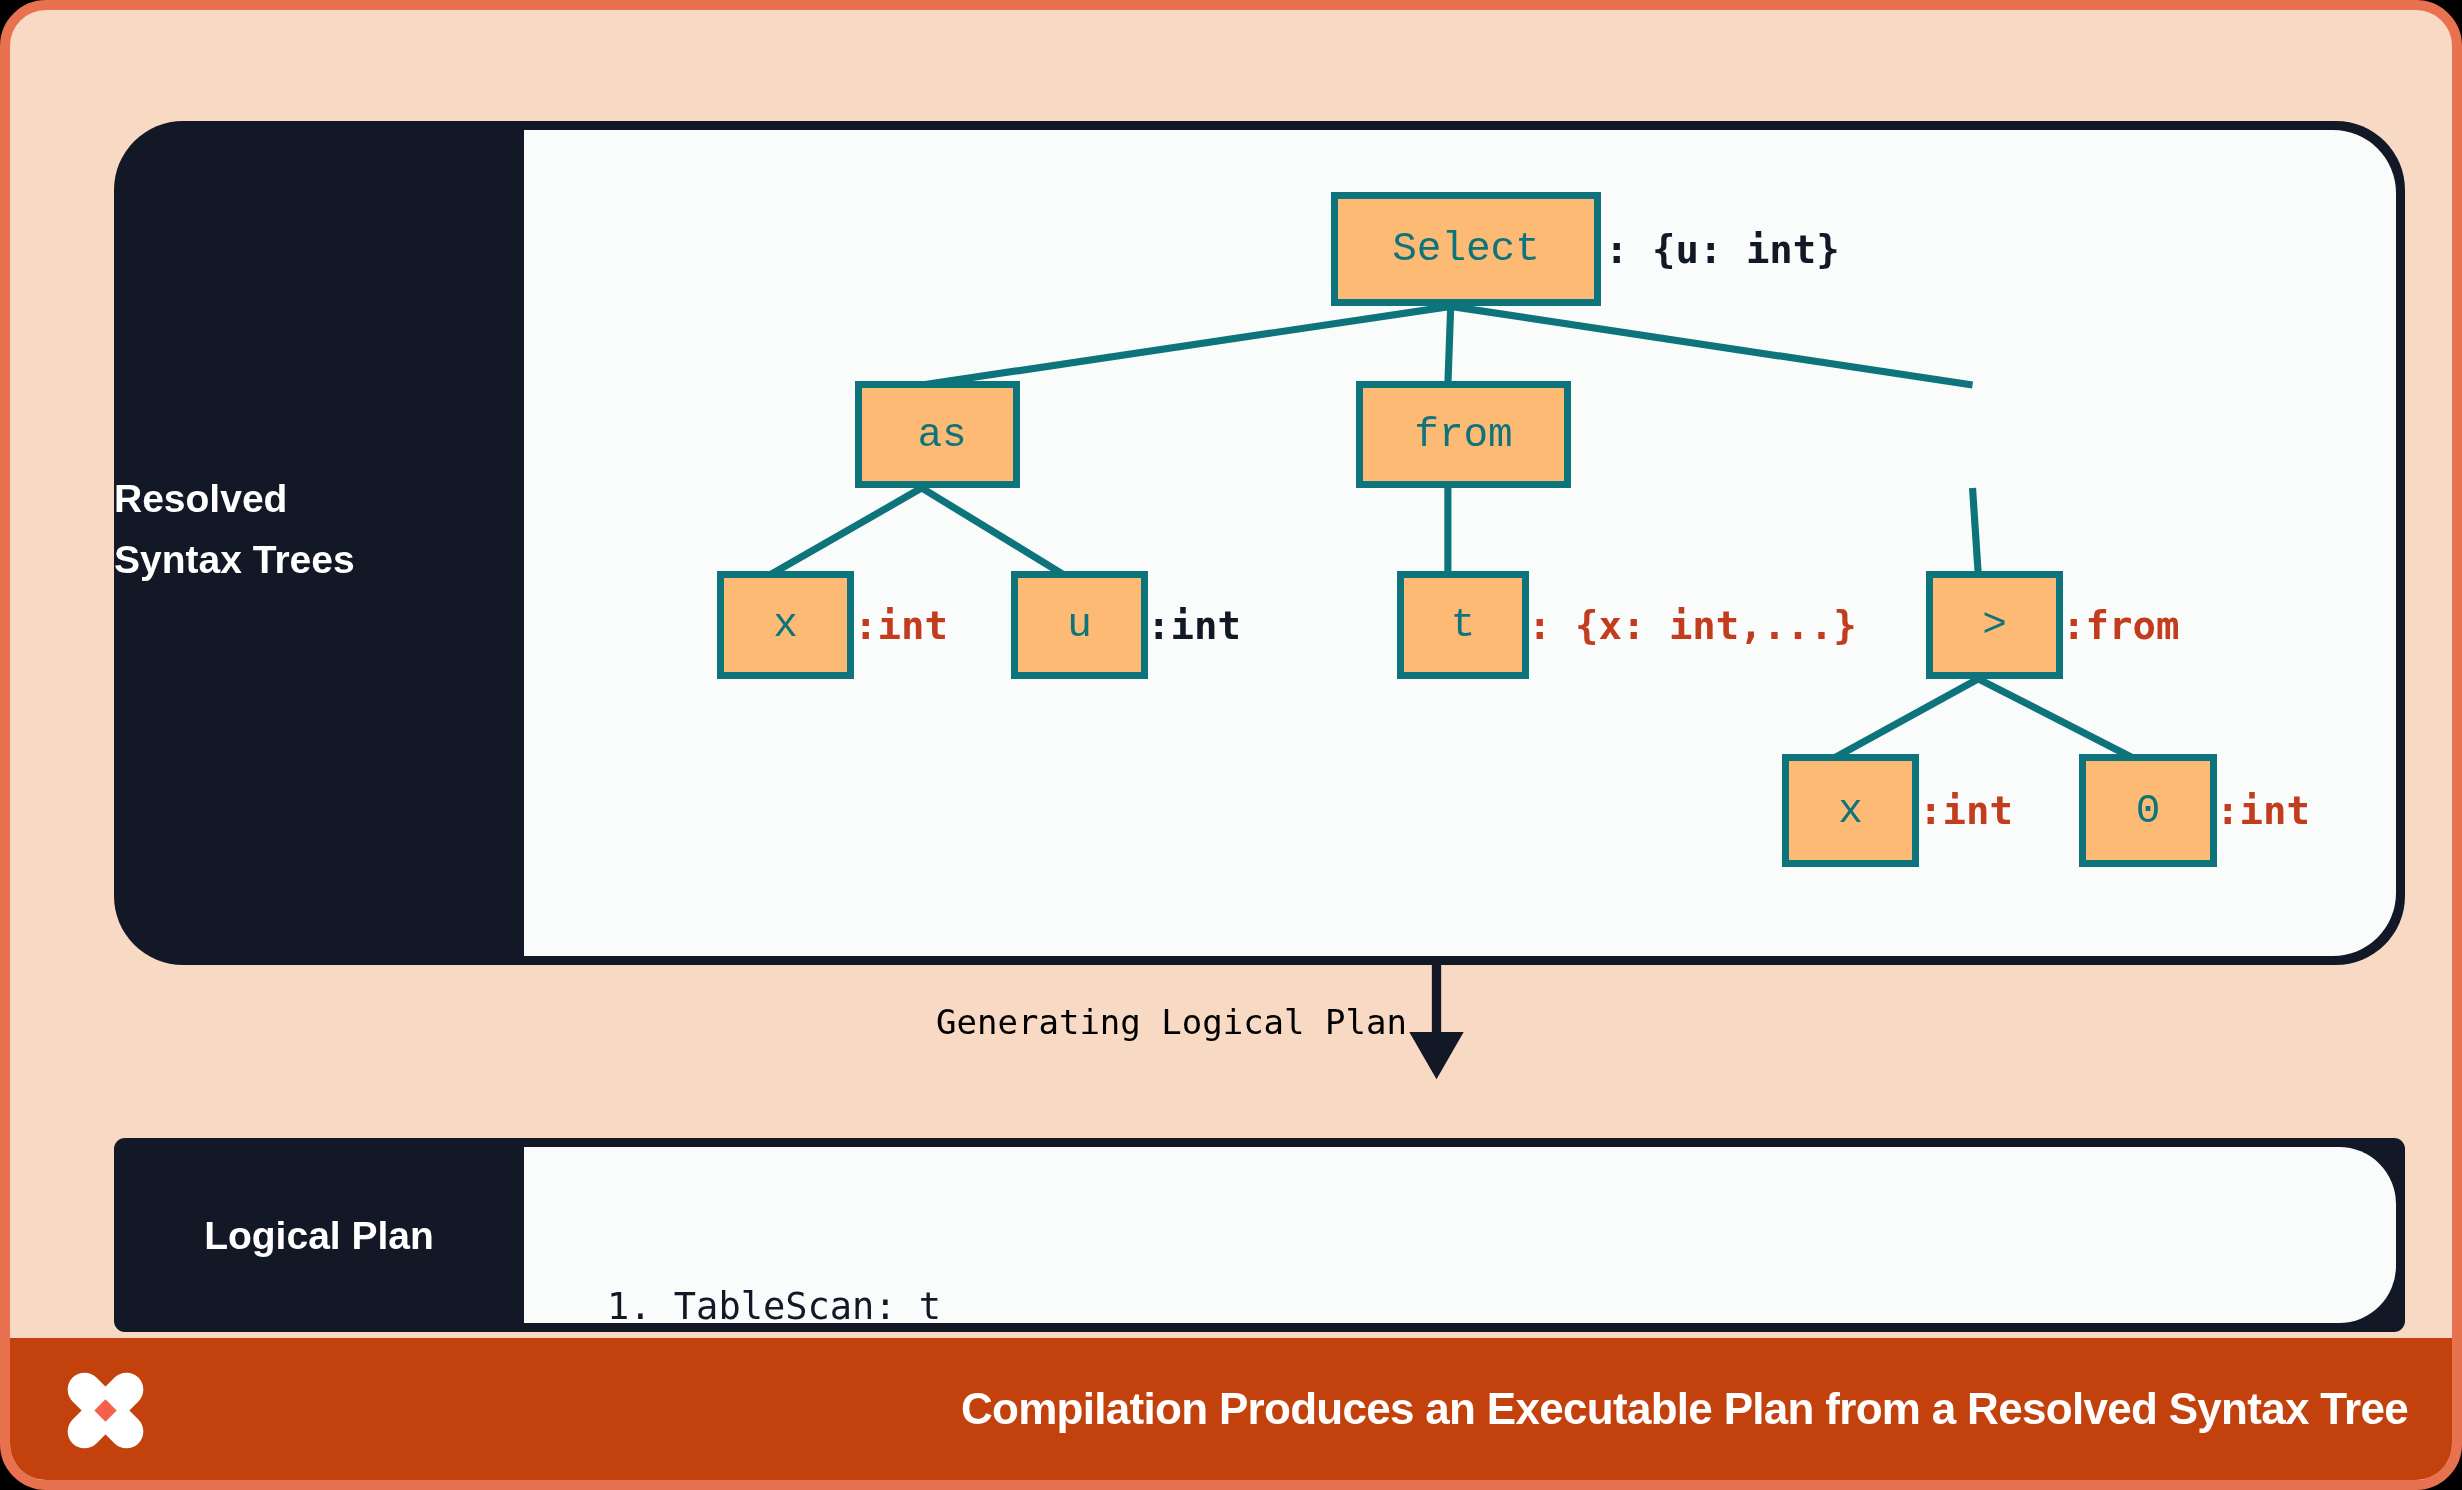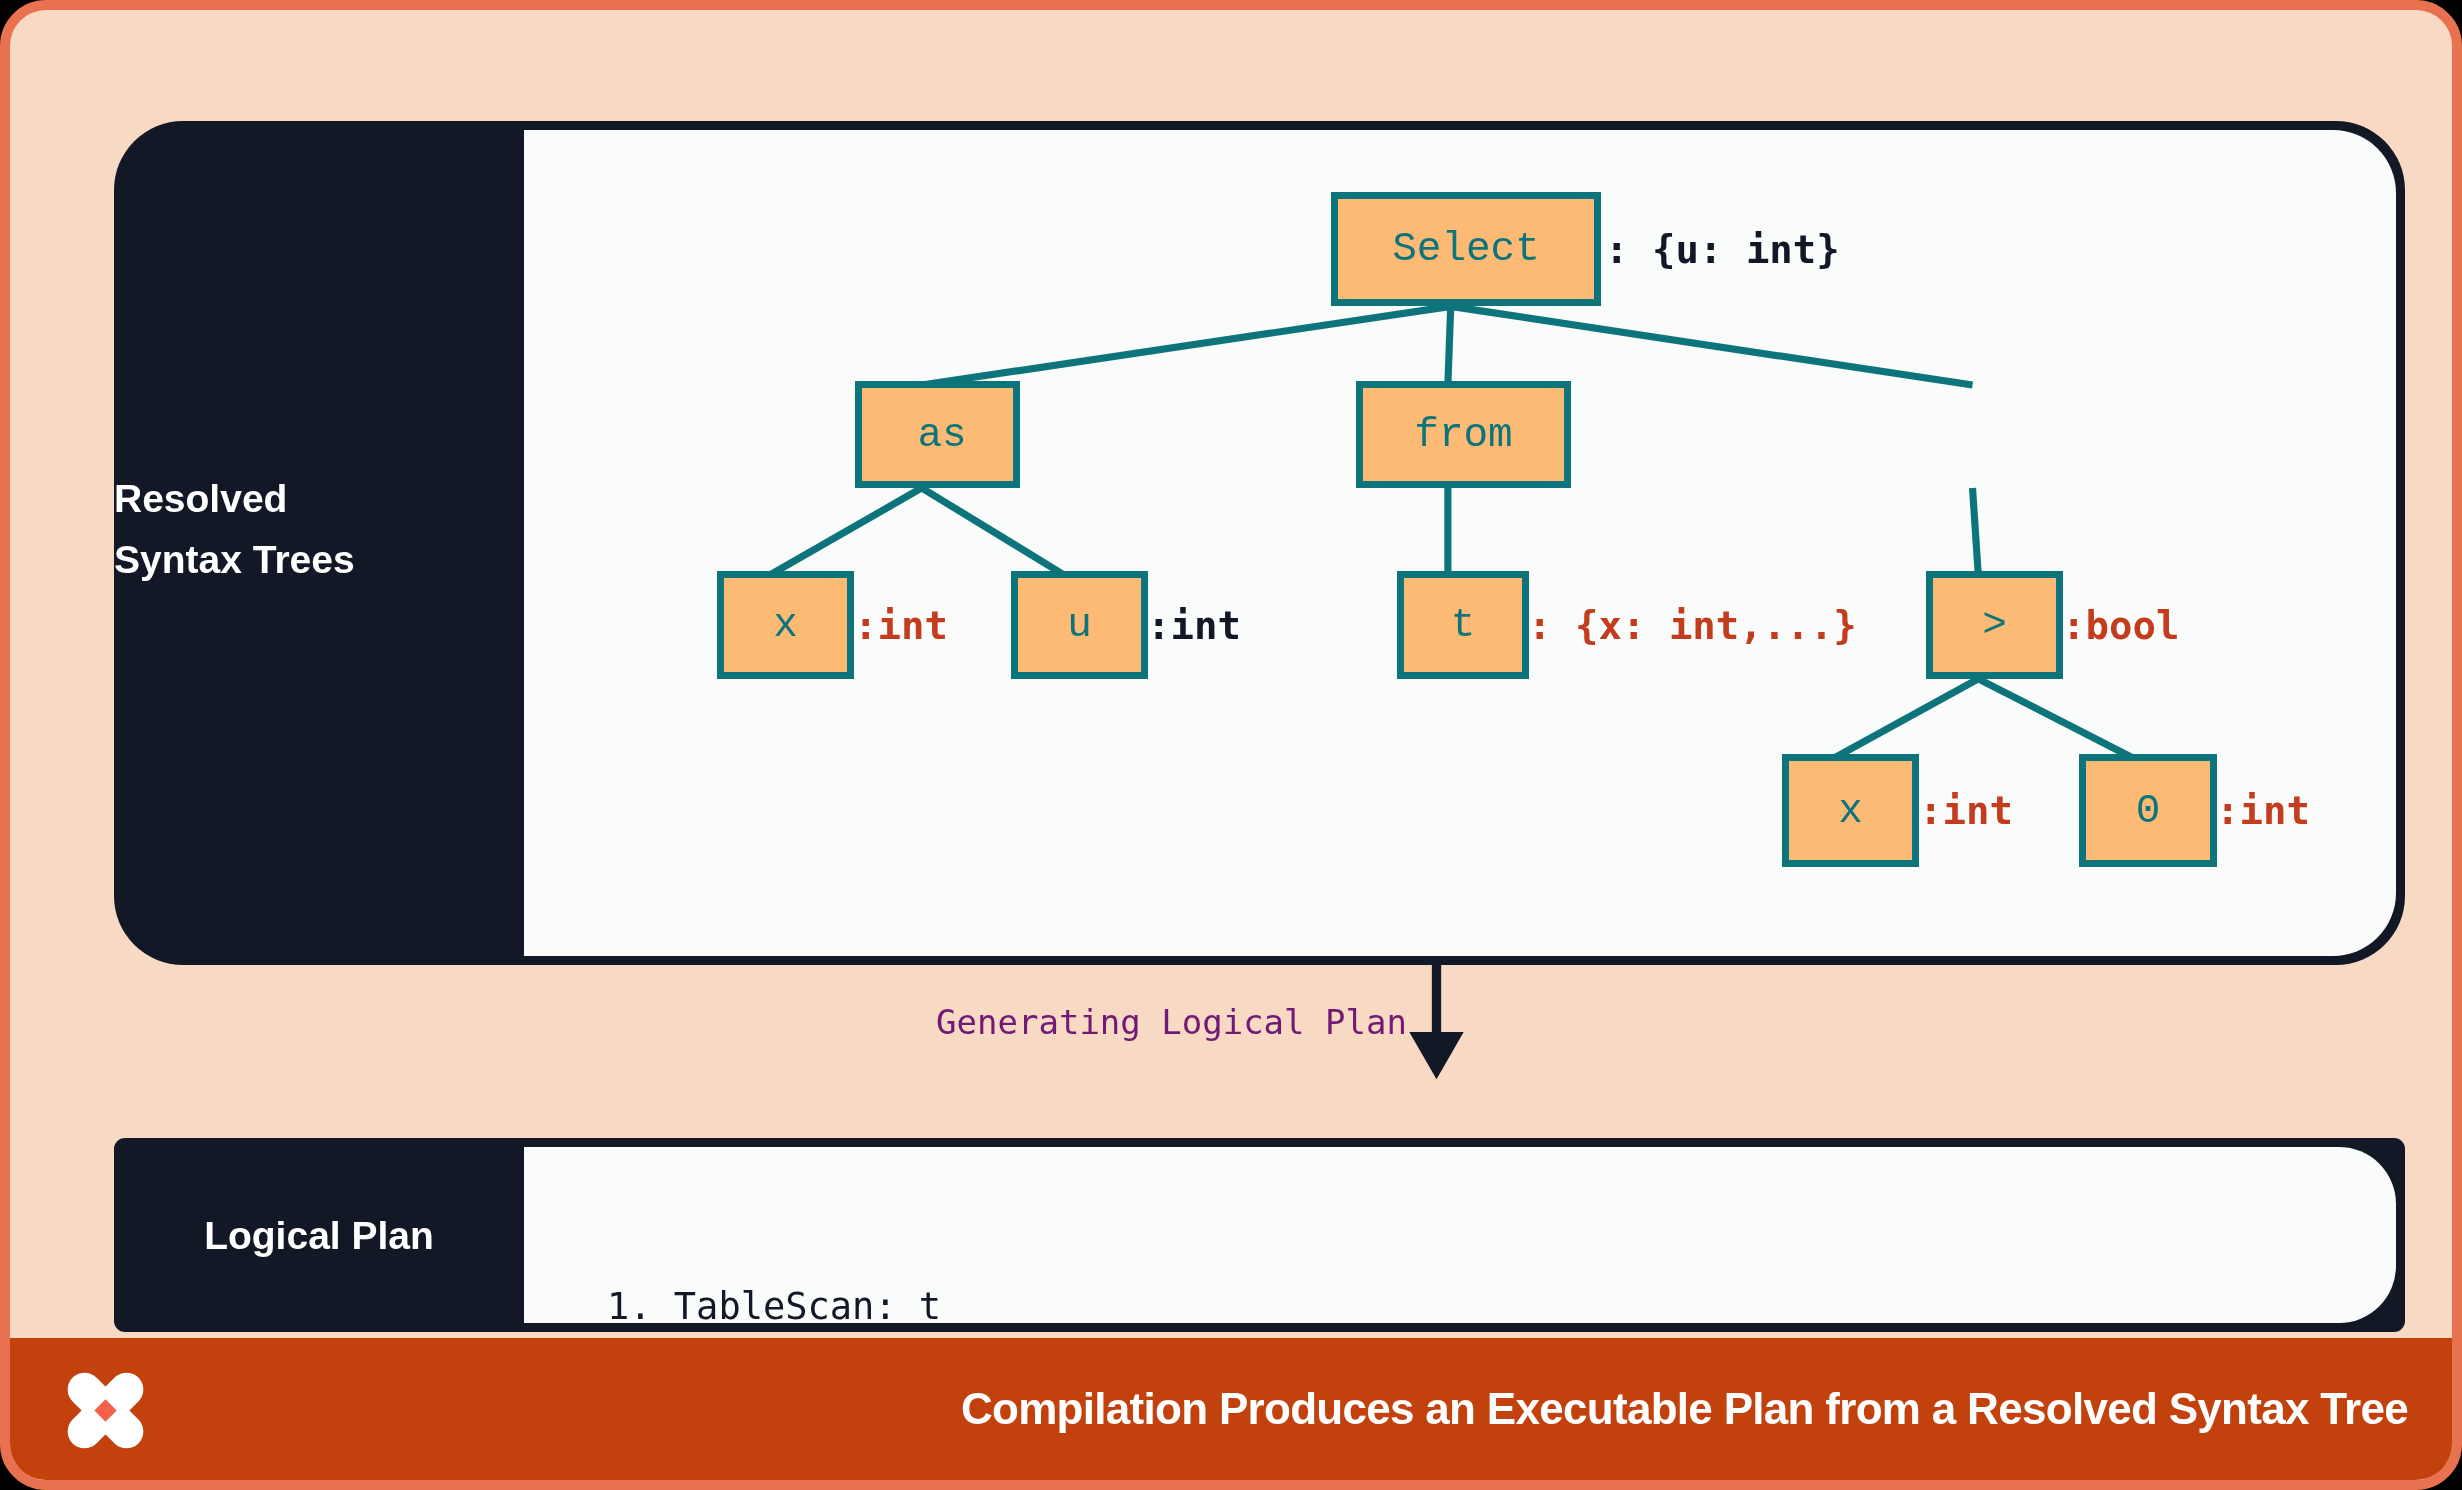--- a/index.html
+++ b/index.html
@@ -21,21 +21,21 @@
         background:#fdba74;display:flex;align-items:center;justify-content:center;
         font-family:Liberation Mono, monospace;font-size:41px;color:#0e747b;margin-left:15px;}
   .ann{position:absolute;z-index:2;display:flex;align-items:center;
        font-family:"DejaVu Sans Mono",monospace;font-weight:700;font-size:39px;
        white-space:pre;}
   .ann.navy{color:#131827;}
   .ann.red{color:#c23c1d;}
 
   
   .transition-label{position:absolute;left:829px;top:955px;width:665px;height:114px;
-       display:flex;align-items:center;justify-content:center;color:#701a75;
+       display:flex;align-items:center;justify-content:center;color:#000000;
        font-family:"DejaVu Sans Mono",monospace;font-size:34px;font-weight:500;}
   .arrow-svg{position:absolute;left:1387px;top:954px;}
 
   
   .bottom-card{position:absolute;left:104px;top:1128px;width:2291px;height:194px;
                background:#131827;border-radius:11px;}
   .bottom-white{position:absolute;left:410px;top:9.3px;right:9.3px;bottom:9.3px;
                 background:#fafbfb;border-radius:0 57px 57px 0;}
   .sidebar-label.bottom{top:0;height:100%;display:flex;align-items:center;justify-content:center;}
   .plan-list{position:absolute;left:493px;top:46px;color:#131827;
@@ -83,21 +83,21 @@
       <div class="node" style="left:882px;top:450px;width:137px;height:108px;">u</div>
       <div class="node" style="left:1268px;top:450px;width:132px;height:108px;">t</div>
       <div class="node" style="left:1797px;top:450px;width:137px;height:108px;">&gt;</div>
       <div class="node" style="left:1653px;top:633px;width:137px;height:113px;">x</div>
       <div class="node" style="left:1950px;top:633px;width:138px;height:113px;">0</div>
 
       <div class="ann navy" style="left:1491px;top:71px;height:114px;font-size:39px;">: {u: int}</div>
       <div class="ann red" style="left:740px;top:450px;height:108px;">:int</div>
       <div class="ann navy" style="left:1033px;top:450px;height:108px;">:int</div>
       <div class="ann red" style="left:1414px;top:450px;height:108px;">: {x: int,...}</div>
-      <div class="ann red" style="left:1948px;top:450px;height:108px;">:bool</div>
+      <div class="ann red" style="left:1948px;top:450px;height:108px;">:from</div>
       <div class="ann red" style="left:1805px;top:633px;height:113px;">:int</div>
       <div class="ann red" style="left:2102px;top:633px;height:113px;">:int</div>
     </div>
 
     <div class="transition-label">Generating Logical Plan</div>
     <svg class="arrow-svg" width="79" height="116" viewBox="0 0 110 162" xmlns="http://www.w3.org/2000/svg">
       <line x1="55" y1="0" x2="55" y2="110" stroke="#131827" stroke-width="13"></line>
       <polygon points="17,95 93,95 55,161" fill="#131827"></polygon>
     </svg>
 

